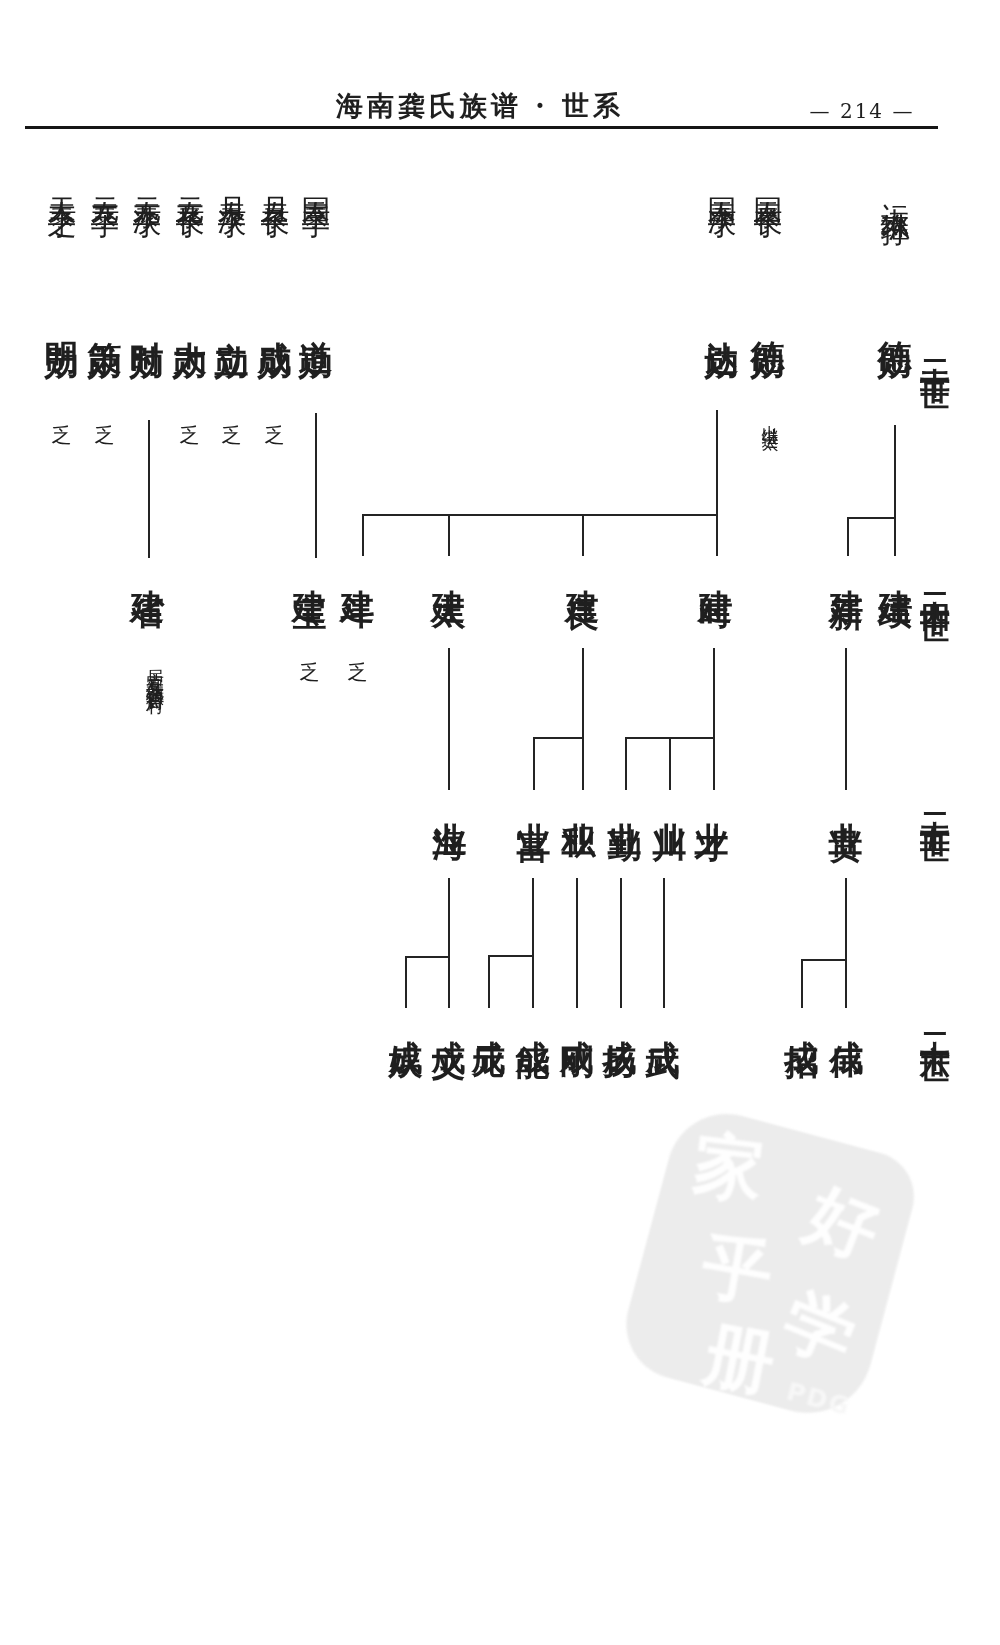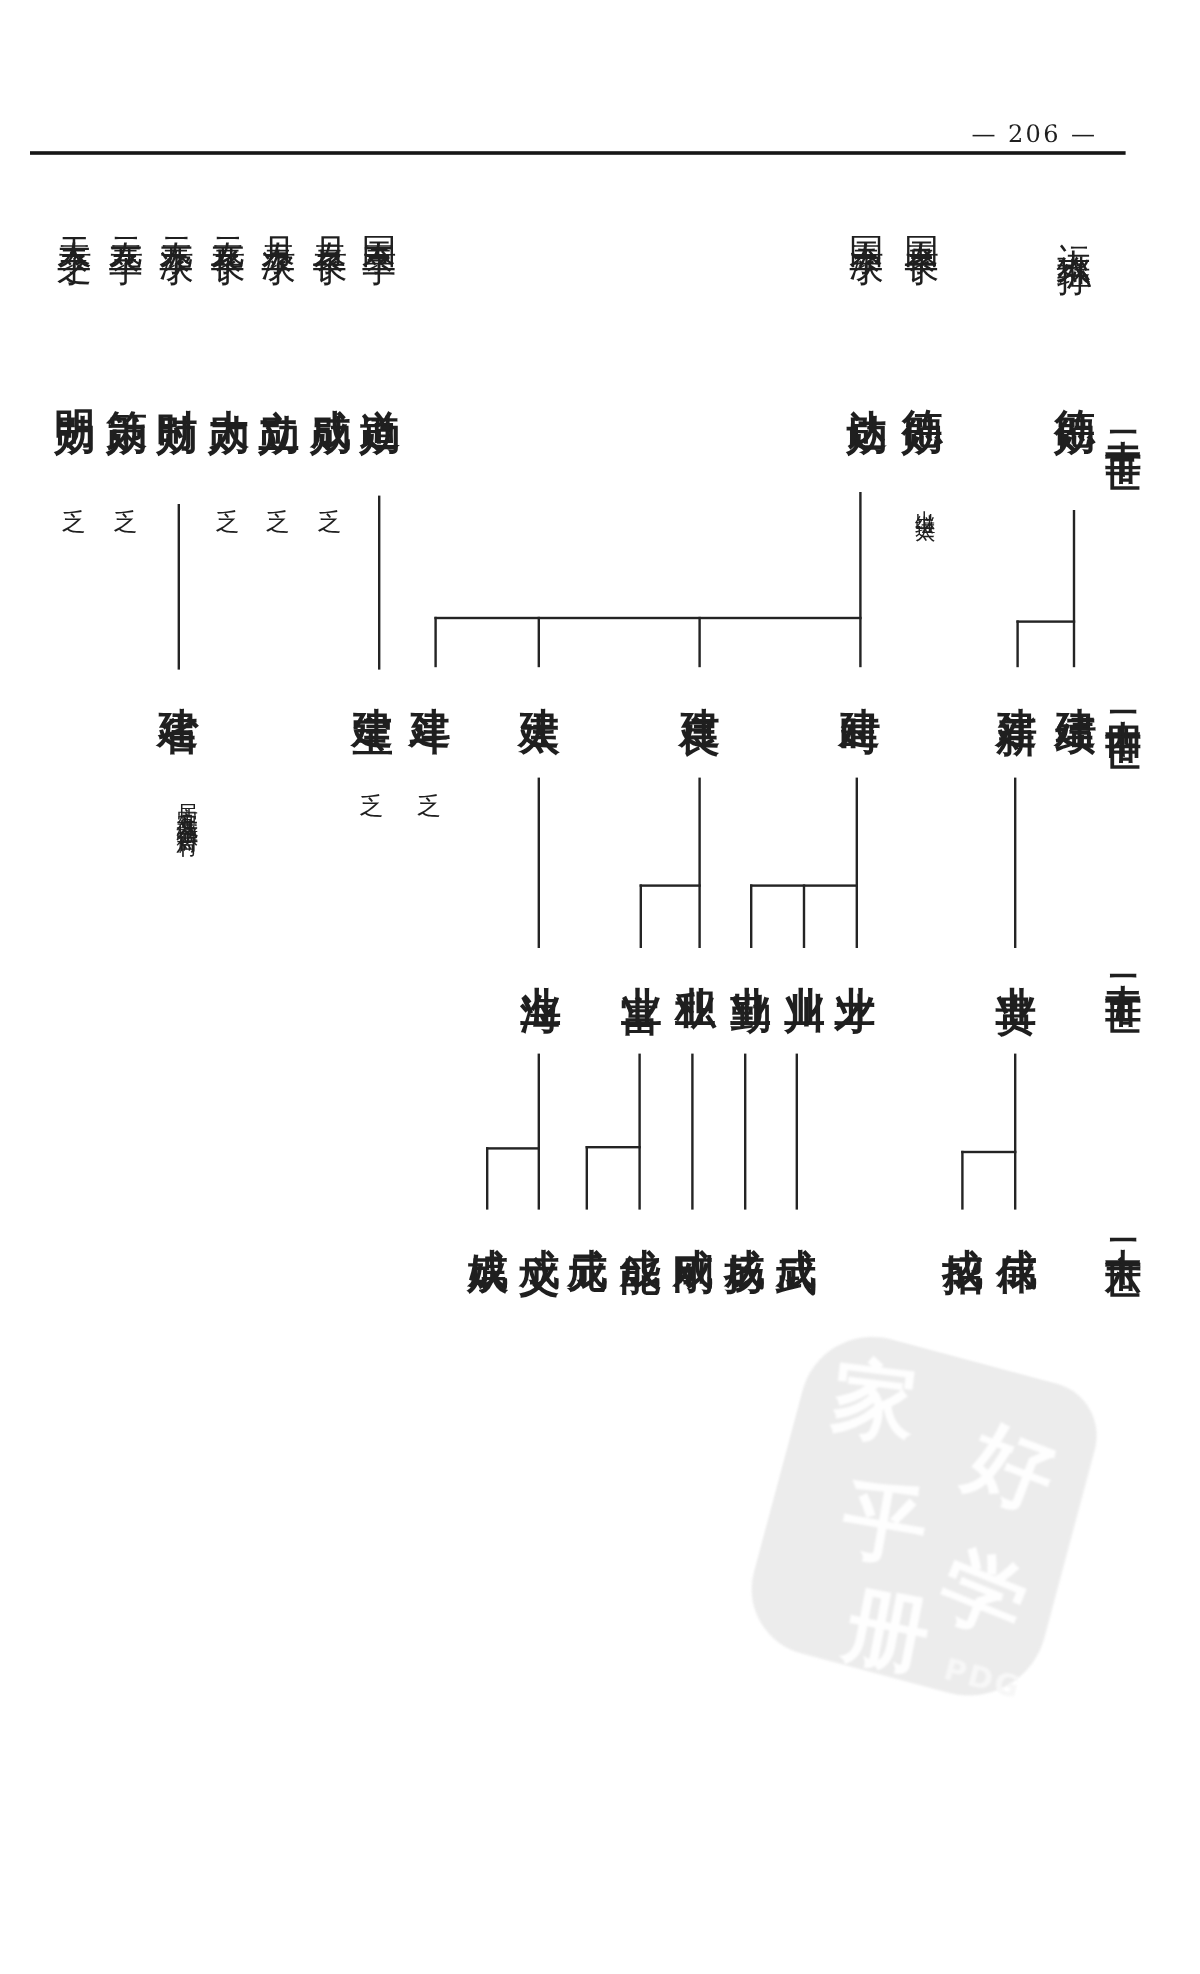--- a/index.html
+++ b/index.html
@@ -55,21 +55,22 @@
     position:absolute;right:8px;bottom:4px;
     font-family:"DejaVu Sans","Liberation Sans",sans-serif;
     font-weight:bold;font-size:25px;color:#f7f7f7;letter-spacing:2px;
   }
 </style>
 </head>
 <body>
 
 <div id="page">
 
-  <div class="pageno">— 206 —</div>
+  <div class="title">海南龚氏族谱 · 世系</div>
+  <div class="pageno">— 214 —</div>
   <div class="rule"></div>
 
   <div class="v gen" style="left:935px;top:337px">二十三世</div>
   <div class="v gen" style="left:935px;top:570px">二十四世</div>
   <div class="v gen" style="left:935px;top:790px">二十五世</div>
   <div class="v gen" style="left:935px;top:1010px">二十六世</div>
 
   <div class="v rel" style="left:62px;top:174px">天泰之子</div>
   <div class="v rel" style="left:105px;top:174px">元泰三子</div>
   <div class="v rel" style="left:147px;top:174px">元泰次子</div>

